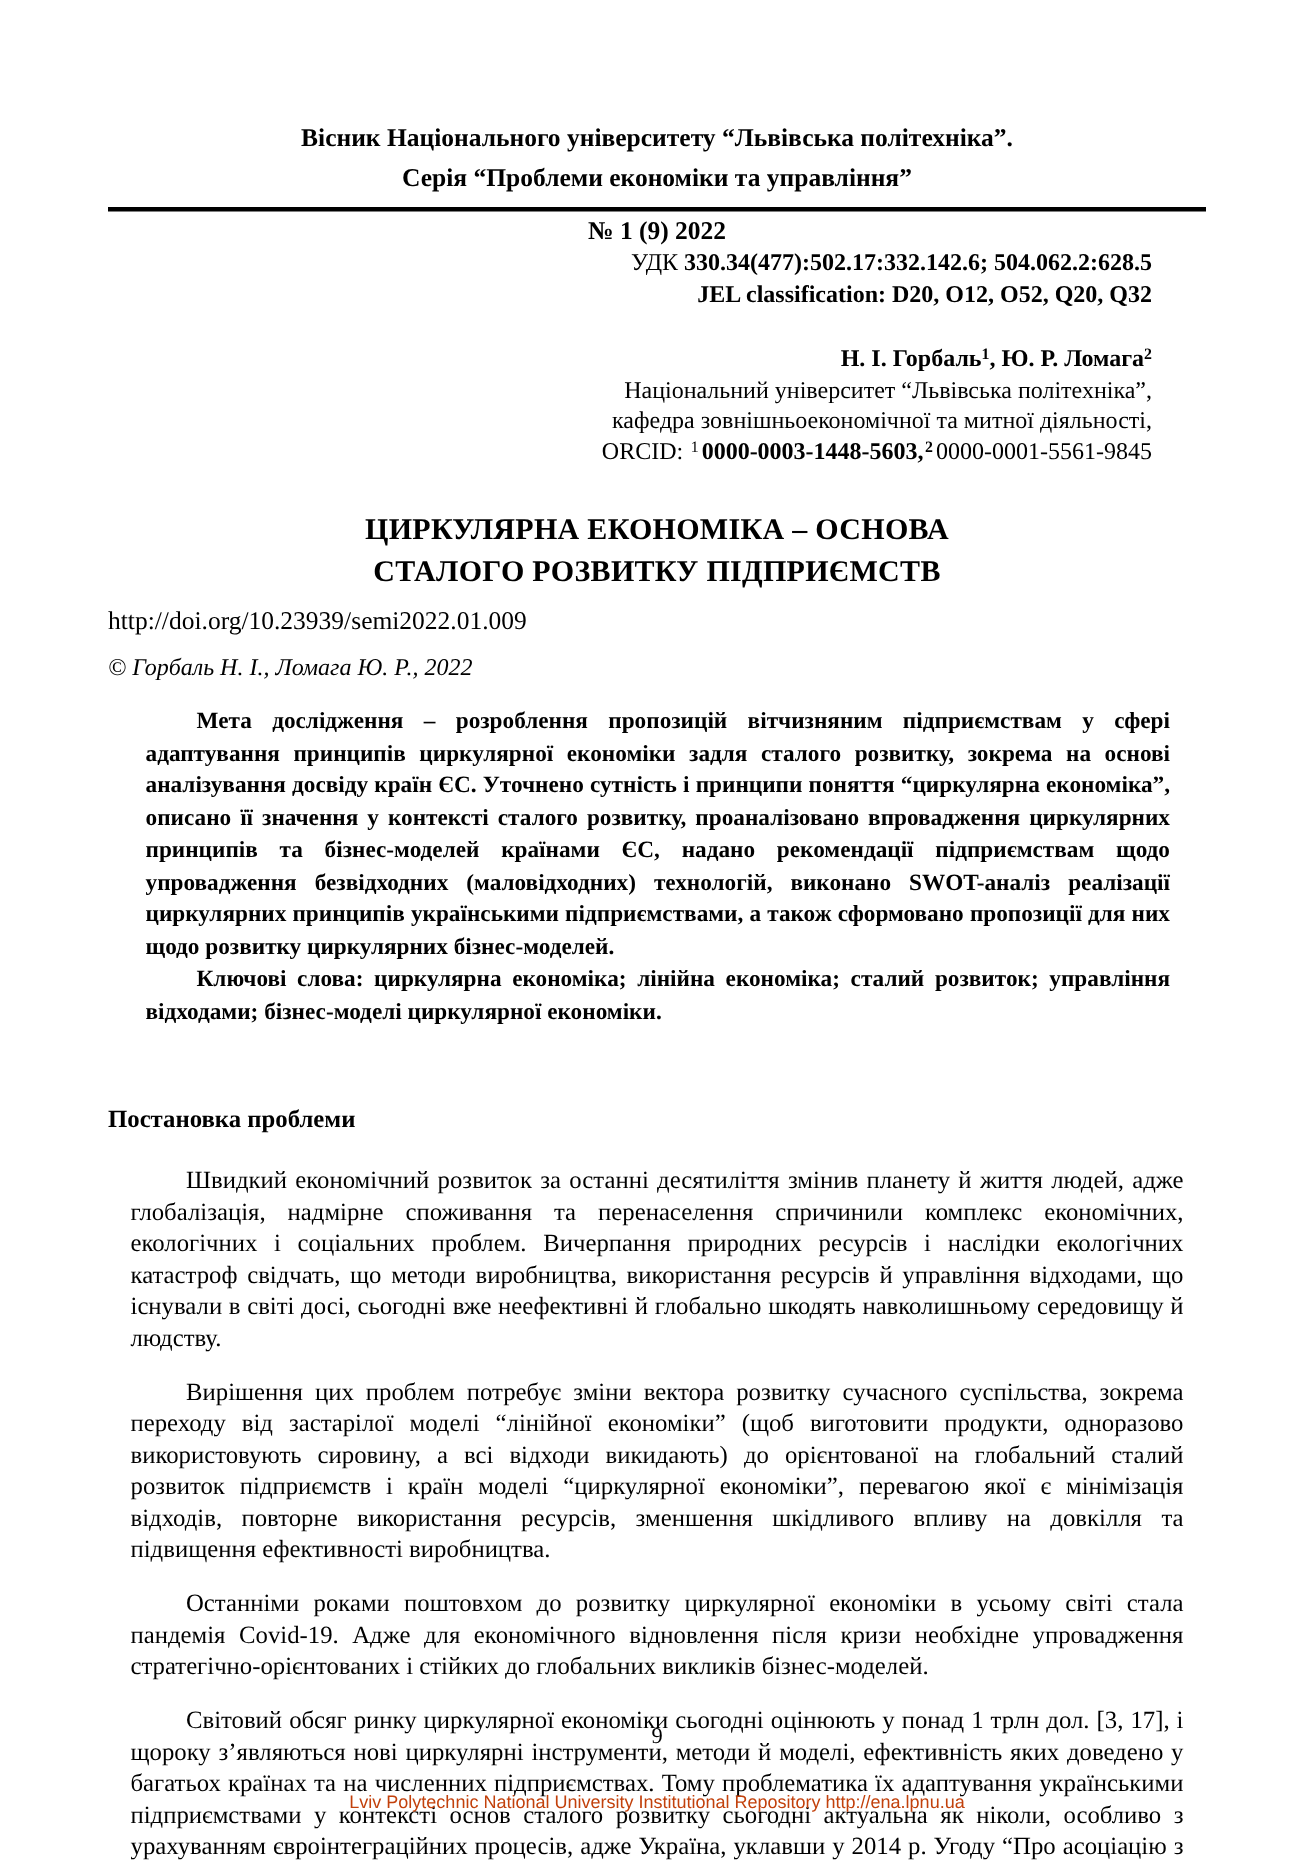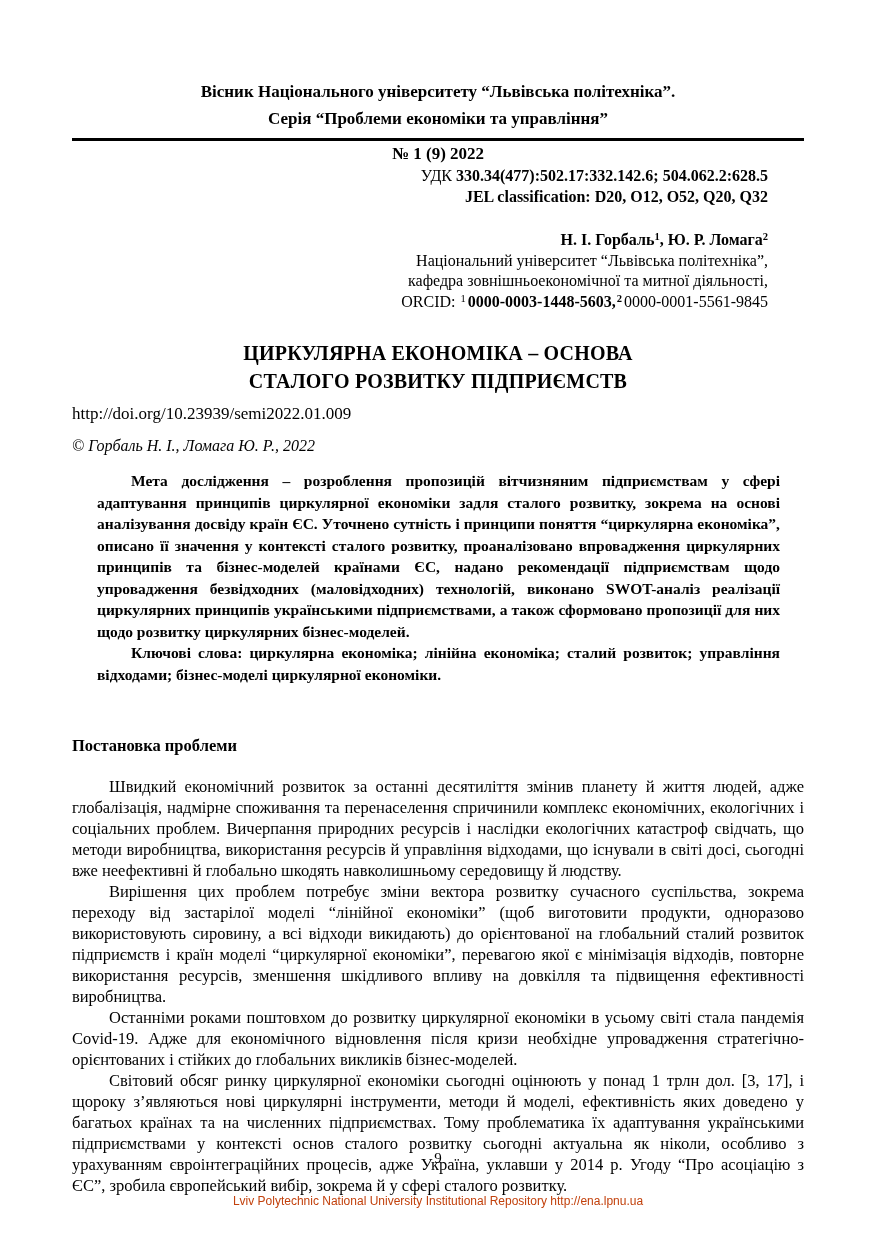--- a/index.html
+++ b/index.html
@@ -78,21 +78,21 @@
   .abstract p { margin:0; text-indent:34px; }
 
   
   .section-heading {
     margin:50px 0 20px;
     font-size:16.5px;
     font-weight:bold;
     line-height:21px;
   }
   .bodytext { font-size:16.5px; line-height:21px; text-align:justify; }
-  .bodytext p { margin:0; text-indent:37px; }
+  .bodytext p { margin:15px; text-indent:37px; }
 
   
   .pagenum {
     position:absolute;
     top:1150px; left:0; right:0;
     text-align:center;
     font-size:15px;
   }
   .repo {
     position:absolute;

